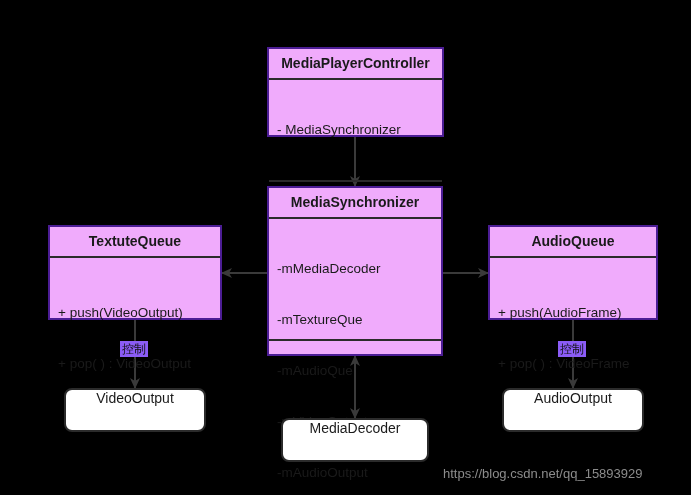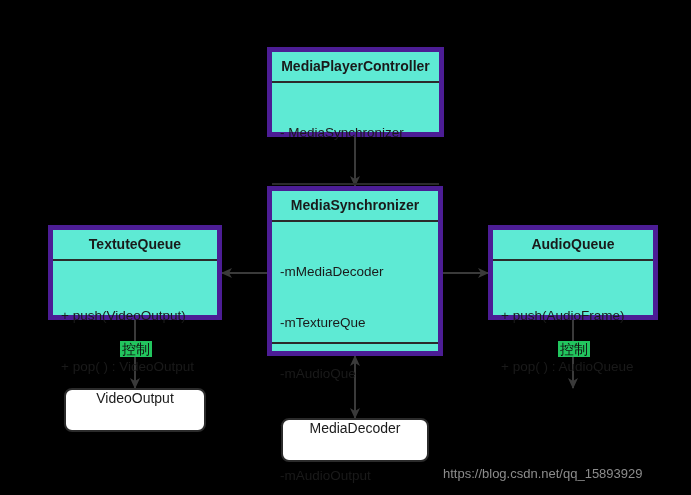--- a/index.html
+++ b/index.html
@@ -12,22 +12,22 @@
     width: 691px;
     height: 495px;
     background: #000000;
     overflow: hidden;
     font-family: "Liberation Sans", sans-serif;
   }
 
   
   .uml-class {
     position: absolute;
-    background: #5eead4;
-    border: 5px solid #4c1d95;
+    background: #f0abfc;
+    border: 2px solid #4c1d95;
     box-sizing: border-box;
     color: #1a1a1a;
   }
   .uml-title {
     text-align: center;
     font-weight: bold;
     font-size: 14px;
     padding: 6px 4px 7px 4px;
     border-bottom: 2px solid #2b2b2b;
     white-space: nowrap;
@@ -73,23 +73,23 @@
   }
   .edge-line {
     stroke: #3a3a3a;
     stroke-width: 2;
     fill: none;
   }
 
   
   .edge-label {
     position: absolute;
-    background: #22c55e;
+    background: #8b5cf6;
     color: #111111;
-    font-size: 14px;
+    font-size: 12px;
     line-height: 14px;
     padding: 1px 2px;
     white-space: nowrap;
     box-sizing: border-box;
   }
 
   
   .watermark {
     position: absolute;
     color: #8c8c8c;
@@ -150,28 +150,31 @@
     <div class="uml-compartment" style="padding-top:12px;">
       <span class="attr-line">+ push(VideoOutput)</span>
       <span class="attr-line">+ pop( ) : VideoOutput</span>
     </div>
   </div>
 
   <div class="uml-class" style="left:488px; top:225px; width:170px; height:95px;">
     <div class="uml-title">AudioQueue</div>
     <div class="uml-compartment" style="padding-top:12px;">
       <span class="attr-line">+ push(AudioFrame)</span>
-      <span class="attr-line">+ pop( ) : AudioQueue</span>
+      <span class="attr-line">+ pop( ) : VideoFrame</span>
     </div>
   </div>
 
   <div class="node-box" style="left:64px; top:388px; width:142px; height:44px;">
     <span>VideoOutput</span>
   </div>
 
+  <div class="node-box" style="left:502px; top:388px; width:142px; height:44px;">
+    <span>AudioOutput</span>
+  </div>
 
   <div class="node-box" style="left:281px; top:418px; width:148px; height:44px;">
     <span>MediaDecoder</span>
   </div>
 
   <div class="edge-label" style="left:120px; top:341px;">控制</div>
 
   <div class="edge-label" style="left:558px; top:341px;">控制</div>
 
   <div class="watermark" style="left:443px; top:466px;">https://blog.csdn.net/qq_15893929</div>

